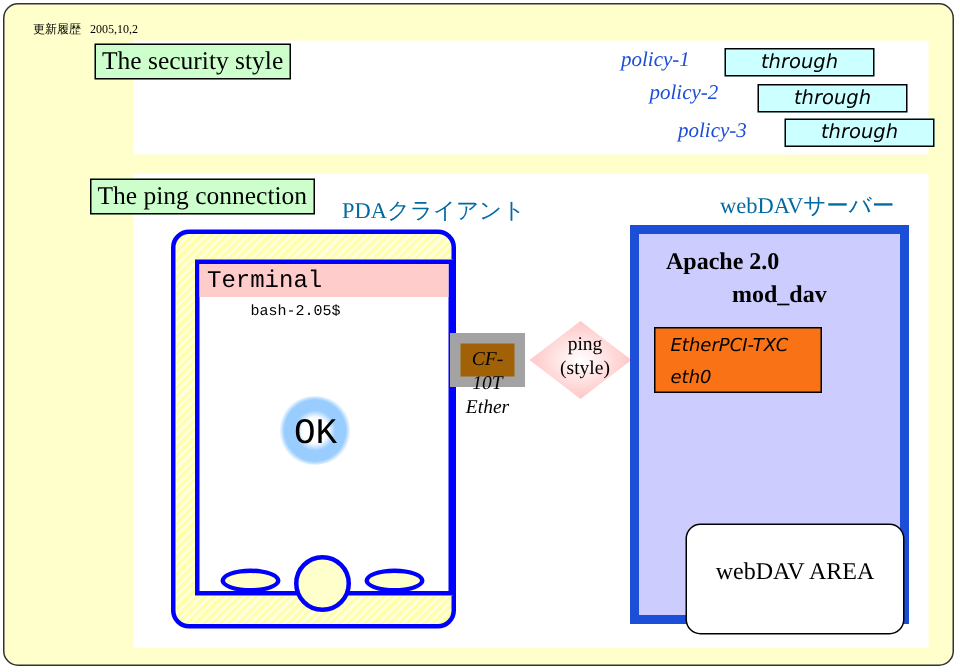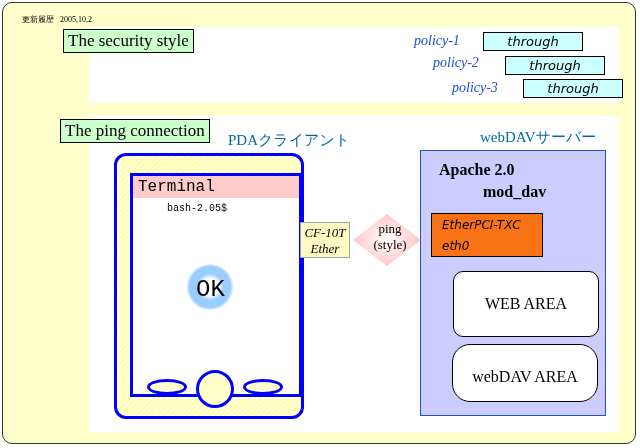--- a/index.html
+++ b/index.html
@@ -12,24 +12,24 @@
   .policy-val { position:absolute; width:98px; height:17px; background:#ccffff; border:1px solid #000; font-family:"DejaVu Sans", sans-serif; font-size:13px; text-align:center; line-height:17px; color:#000000; font-style:italic; }
   .title-jp { position:absolute; font-size:15px; color:#0369a1; white-space:nowrap; }
   .pda { position:absolute; left:114px; top:153px; width:190px; height:266px; border:3px solid #0000ff; border-radius:12px; box-sizing:border-box;
          background: repeating-linear-gradient(135deg, #ffffaa 0 2px, #ffffdd 2px 4px); }
   .screen { position:absolute; left:130px; top:173px; width:172px; height:224px; background:#fff; border:3px solid #0000ff; box-sizing:border-box;font-family:Liberation Mono, monospace; }
   .terminal-bar { position:absolute; left:0; top:0; width:166px; height:22px; background:#ffcccc; font-size:16px; line-height:22px; padding-left:5px; box-sizing:border-box; }
   .term-line { position:absolute; font-size:10px; white-space:nowrap;margin-left:31px; }
   .ok-blob { position:absolute; left:52px; top:88px; width:50px; height:46px; border-radius:50%; background:radial-gradient(circle at 50% 50%, #ffffff 0 25%, #99ccff 40%, #99ccff 60%, rgba(153,204,255,0) 70%); }
   .ok-text { position:absolute; left:63px; top:100px; font-size:24px; }
   .btn-oval { position:absolute; border:3px solid #0000ff; border-radius:50%; background:#ffffcc; box-sizing:border-box; }
-  .nic { position:absolute; left:300px; top:222px; width:50px; height:36px; background:#fef9c3; border:1px solid #a3a3a3; box-sizing:border-box; font-style:italic; font-size:13px; text-align:center; line-height:16px; }
+  .nic { position:absolute; left:300px; top:222px; width:50px; height:36px; background:#a16207; border:7px solid #a3a3a3; box-sizing:border-box; font-style:italic; font-size:13px; text-align:center; line-height:16px; }
   .ping-diamond { position:absolute; left:353px; top:214px; width:68px; height:52px; }
   .ping-text { position:absolute; left:365px; top:221px; width:50px; font-size:13px; text-align:center; line-height:16px; }
-  .server { position:absolute; left:420px; top:150px; width:186px; height:266px; background:#ccccff; border:1px solid #1d4ed8; box-sizing:border-box; }
+  .server { position:absolute; left:420px; top:150px; width:186px; height:266px; background:#ccccff; border:6px solid #1d4ed8; box-sizing:border-box; }
   .server-text { position:absolute; font-size:16px; white-space:nowrap; font-weight:bold; font-family:"Liberation Serif", serif; }
   .eth-box { position:absolute; left:10px; top:62px; width:112px; height:44px; background:#f97316; border:1px solid #000; box-sizing:border-box; font-family:"DejaVu Sans", sans-serif; font-style:italic; font-size:12px;padding-left:17px; }
   .area { position:absolute; background:#fff; border:1px solid #000; border-radius:10px; box-sizing:border-box; font-size:16px; text-align:center; }
 </style>
 </head>
 <body>
 
 <div class="frame"></div>
 
 <div class="header-label">
@@ -82,19 +82,16 @@
   <div>(style)</div>
 </div>
 
 <div class="server">
   <div class="server-text" style="left:18px; top:10px;">Apache 2.0</div>
   <div class="server-text" style="left:62px; top:32px;">mod_dav</div>
   <div class="eth-box">
     <div style="position:absolute; left:10px; top:4px;">EtherPCI-TXC</div>
     <div style="position:absolute; left:10px; top:25px;">eth0</div>
   </div>
-  <div class="area" style="left:32px; top:120px; width:146px; height:66px; line-height:64px;">
-    <span>WEB AREA</span>
-  </div>
-  <div class="area" style="left:31px; top:193px; width:146px; height:58px; line-height:64px;border-radius:18px;">
+  <div class="area" style="left:31px; top:193px; width:146px; height:74px; line-height:64px;">
     <span>webDAV AREA</span>
   </div>
 </div>
 
 </body></html>

